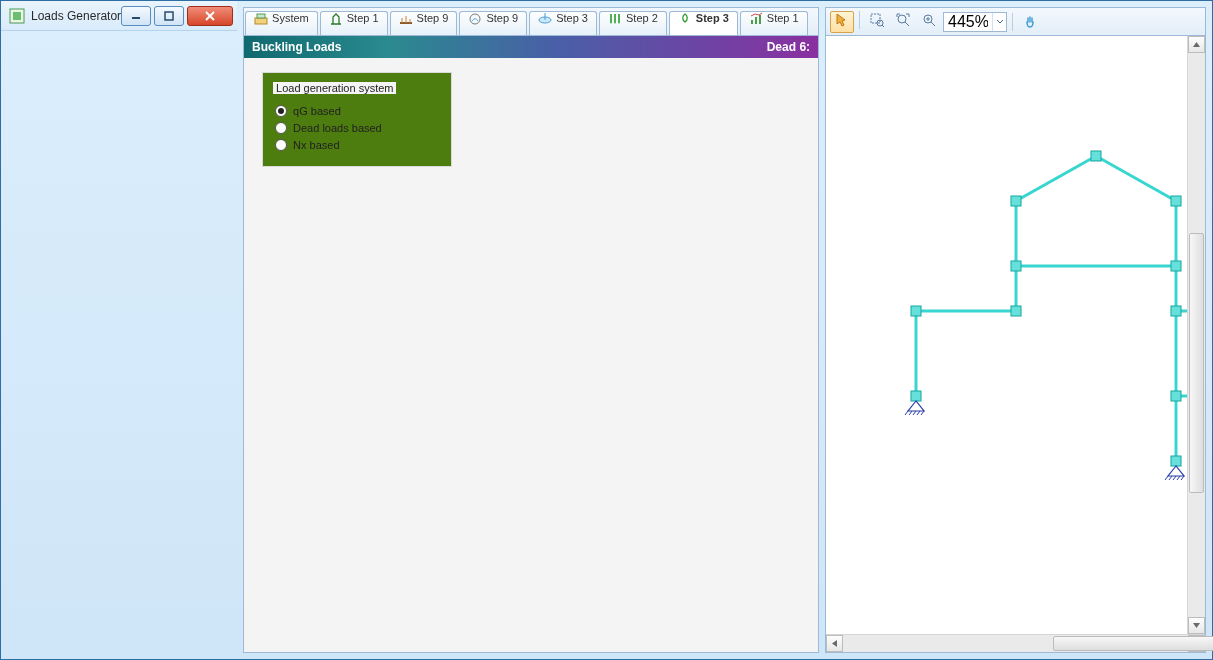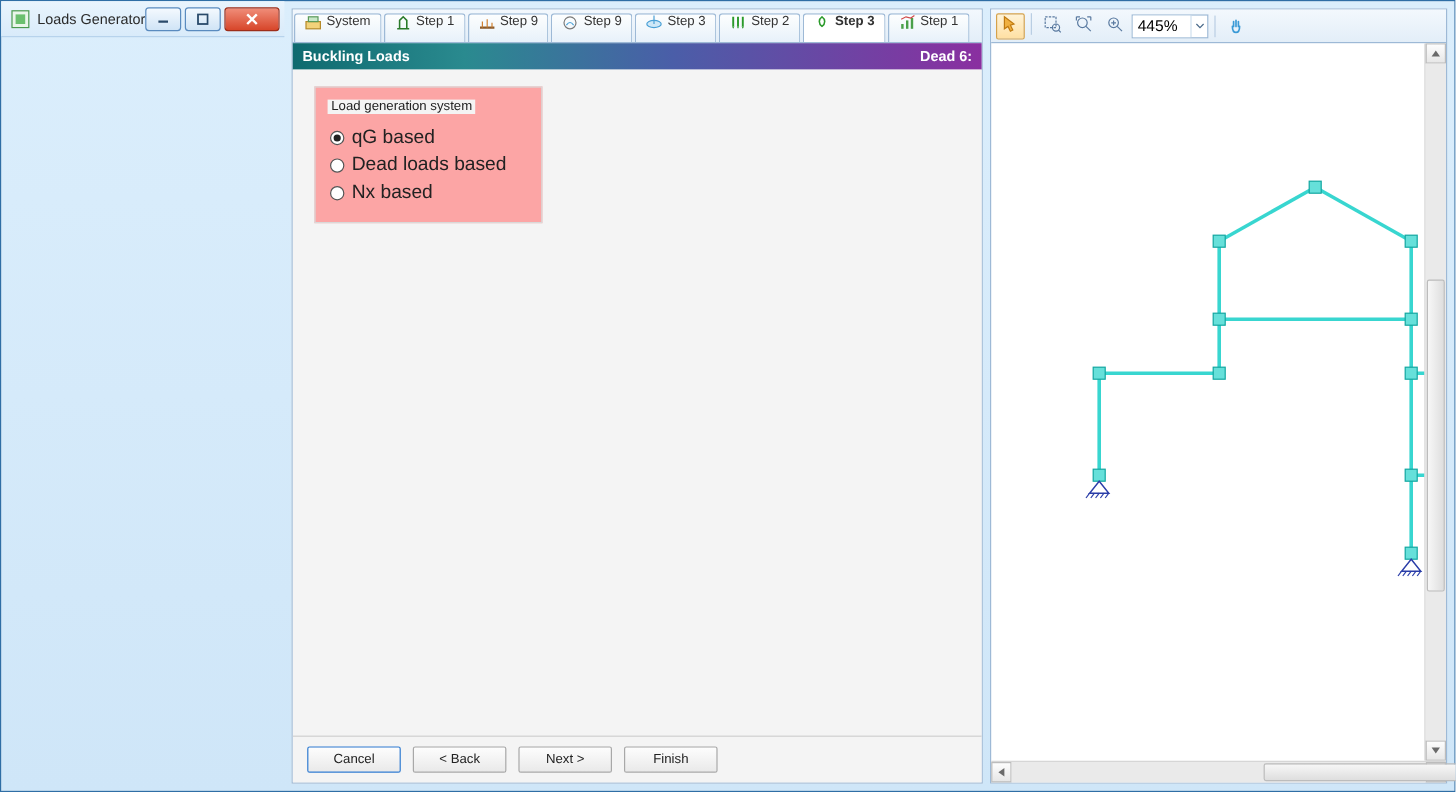--- a/index.html
+++ b/index.html
@@ -13,35 +13,35 @@
   .win-btn.close{background:linear-gradient(#f08d79,#d7462a);border-color:#9e2e1a;width:46px;}
   .win-btn svg{display:block;}
   .content{flex:1;display:flex;gap:6px;padding:6px;min-height:0;}
   .left-pane{width:576px;display:flex;flex-direction:column;border:1px solid #9db9d6;background:#f4f4f4;}
   .tabstrip{display:flex;height:28px;background:linear-gradient(#f3f8fd,#e3eef8);border-bottom:1px solid #9db9d6;overflow:hidden;}
   .tab{display:flex;align-items:flex-start;gap:4px;padding:0 8px;border:1px solid #9db9d6;border-bottom:none;margin:3px 1px 0 1px;background:linear-gradient(#fdfefe,#e7f1fa);border-top-left-radius:3px;border-top-right-radius:3px;font-size:11px;color:#333;cursor:default;}
   .tab.active{background:#fff;font-weight:bold;}
   .tab .ticon{width:14px;height:14px;display:inline-flex;align-items:center;justify-content:center;}
   .step-header{height:22px;display:flex;align-items:center;justify-content:space-between;padding:0 8px;color:#fff;font-weight:bold;background:linear-gradient(90deg,#0f6a6f 0%,#2a8a8f 25%,#4a5ea8 55%,#8a2fa0 100%);}
   .form-area{flex:1;padding:14px 16px;background:#f4f4f4;overflow:auto;}
-  .groupbox{border:1px solid #d9d9d9;background:#fca5a5;padding:8px 10px 10px 10px;width:190px;}
+  .groupbox{border:1px solid #d9d9d9;background:#4d7c0f;padding:8px 10px 10px 10px;width:190px;}
   .group-legend{font-size:11px;margin:-16px 0 6px 0;background:#f4f4f4;display:inline-block;padding:0 3px;}
-  .radio-row{display:flex;align-items:center;gap:6px;margin:5px 2px;font-size:16px;}
+  .radio-row{display:flex;align-items:center;gap:6px;margin:5px 2px;font-size:11px;}
   .radio{width:12px;height:12px;border:1px solid #555;border-radius:50%;display:inline-flex;align-items:center;justify-content:center;background:#fff;}
   .radio.checked::after{content:"";width:6px;height:6px;background:#222;border-radius:50%;}
   .button-bar{display:flex;gap:10px;padding:8px 12px;border-top:1px solid #d0d0d0;background:#f4f4f4;}
   .btn{width:78px;height:22px;border:1px solid #a8a8a8;background:linear-gradient(#fdfdfd,#e9e9e9);font-size:11px;border-radius:2px;display:flex;align-items:center;justify-content:center;}
   .btn.primary{border:1.5px solid #2f7bd1;}
   .right-pane{flex:1;display:flex;flex-direction:column;border:1px solid #9db9d6;background:#fff;min-width:0;}
   .toolbar{height:28px;display:flex;align-items:center;gap:2px;padding:2px 4px;background:linear-gradient(#f3f8fd,#e3eef8);border-bottom:1px solid #9db9d6;}
   .tbtn{width:24px;height:22px;border:1px solid transparent;border-radius:2px;display:flex;align-items:center;justify-content:center;}
   .tbtn.active{border-color:#d6a24a;background:linear-gradient(#fff3d7,#ffe0a3);}
   .tsep{width:1px;height:18px;background:#b9cee3;margin:0 3px;}
   .zoom-box{display:flex;align-items:center;height:20px;border:1px solid #9db9d6;background:#fff;}
-  .zoom-box input{border:none;width:48px;height:18px;font-size:13px;padding:0 4px;outline:none;}
+  .zoom-box input{border:none;width:48px;height:18px;font-size:16px;padding:0 4px;outline:none;}
   .zoom-box .dd{width:14px;height:18px;border-left:1px solid #cfe0ef;display:flex;align-items:center;justify-content:center;}
   .canvas-wrap{flex:1;position:relative;overflow:hidden;}
   svg.struct{position:absolute;left:0;top:0;}
   .hscroll{height:18px;display:flex;align-items:center;border-top:1px solid #d6d6d6;background:#f0f0f0;}
   .hscroll .arrow{width:17px;height:17px;border:1px solid #bcbcbc;background:linear-gradient(#fdfdfd,#e7e7e7);display:flex;align-items:center;justify-content:center;}
   .hscroll .track{flex:1;height:17px;background:#eaeaea;position:relative;}
   .hscroll .thumb{position:absolute;top:1px;height:15px;background:linear-gradient(#f7f7f7,#dedede);border:1px solid #bcbcbc;border-radius:2px;}
   .vscroll{position:absolute;right:0;top:0;bottom:0;width:18px;border-left:1px solid #d6d6d6;background:#f0f0f0;display:flex;flex-direction:column;}
   .vscroll .arrow{height:17px;border:1px solid #bcbcbc;background:linear-gradient(#fdfdfd,#e7e7e7);display:flex;align-items:center;justify-content:center;}
   .vscroll .track{flex:1;background:#eaeaea;position:relative;}
@@ -174,26 +174,20 @@
               <div class="radio-row">
                 <span class="radio"></span>
                 <span>Dead loads based</span>
               </div>
               <div class="radio-row">
                 <span class="radio"></span>
                 <span>Nx based</span>
               </div>
             </div>
         </fieldset>
-      </div>
-      <div class="button-bar">
-        <div class="btn primary">Cancel</div>
-        <div class="btn">&lt; Back</div>
-        <div class="btn">Next &gt;</div>
-        <div class="btn">Finish</div>
       </div>
     </div>
 
     <div class="right-pane">
       <div class="toolbar">
         <div id="tools" style="display:flex;gap:2px;">
             <div class="tbtn active">
               <span><svg width="16" height="16">
                   <path d="M3 2l8 6-3 1 2 4-2 1-2-4-3 2z" fill="#f0b040" stroke="#c07a10"></path>
                 </svg></span>

